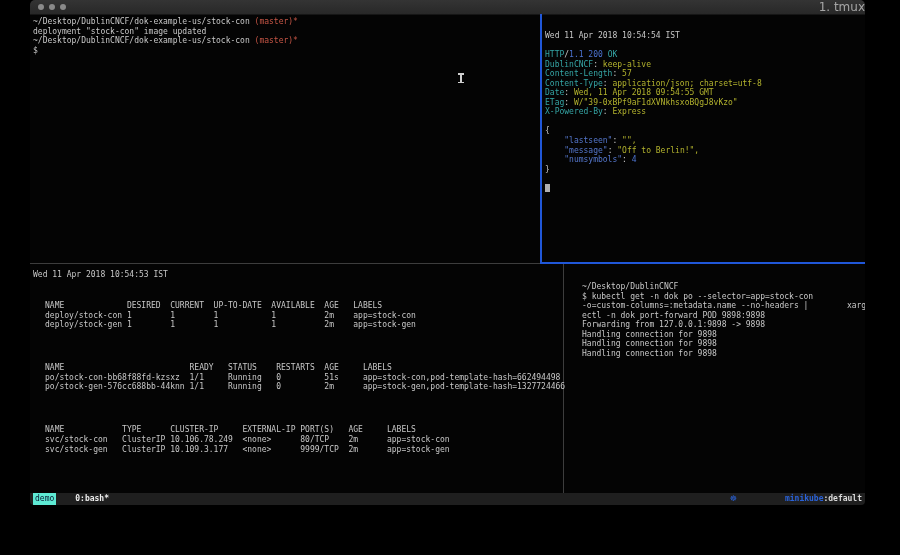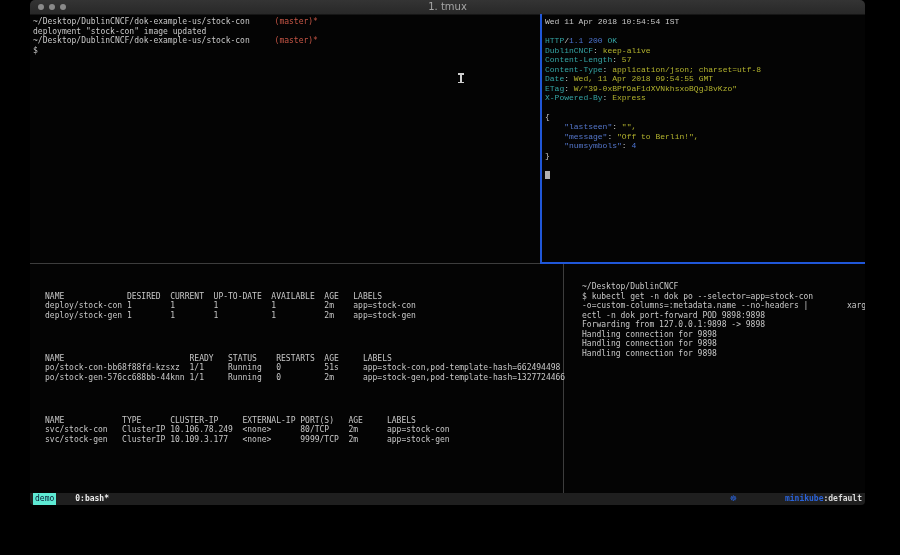--- a/index.html
+++ b/index.html
@@ -5,31 +5,31 @@
   html,body{margin:0;padding:0;background:#000;}
   body{width:900px;height:555px;overflow:hidden;position:relative;
        font-family:"DejaVu Sans Mono",monospace;}
   .window{position:absolute;left:30px;top:0;width:835px;height:505px;
           background:#040404;border-radius:5px 5px 4px 4px;overflow:hidden;}
   .titlebar{position:absolute;left:0;top:0;right:0;height:14px;
             background:linear-gradient(#343434,#282828);
             border-bottom:1px solid #161616;}
   .lights{position:absolute;left:8px;top:4px;display:flex;gap:5px;}
   .light{width:6px;height:6px;border-radius:50%;background:#8a8a8a;}
-  .titletext{text-align:center;font-family:"DejaVu Sans",sans-serif;
-             font-size:10px;line-height:14px;color:#a6a6a6;}
+  .titletext{text-align:right;font-family:"DejaVu Sans",sans-serif;
+             font-size:12px;line-height:14px;color:#a6a6a6;}
   .term{position:absolute;left:0;top:14px;right:0;bottom:12px;}
   .pane{position:absolute;font-size:8px;line-height:9.55px;color:#c8c8c8;}
   .pane-tl{left:3px;top:3px;width:505px;height:244px;}
-  .pane-tr{left:515px;top:3px;width:318px;height:244px;font-family:Liberation Mono, monospace;}
+  .pane-tr{left:515px;top:17px;width:318px;height:244px;}
   .pane-bl{left:3px;top:256px;width:528px;height:220px;}
   .pane-br{left:540px;top:256px;width:292px;height:220px;}
   .line{height:9.55px;white-space:pre;}
   pre{margin:12px;font:inherit;white-space:pre;color:#c8c8c8;}
-  .red{color:#c75646;margin-left:20px;}
+  .red{color:#c75646;}
   .cyan{color:#35a5a5;}
   .yellow{color:#b3b32e;}
   .blue{color:#4d74d2;margin-top:8px;}
   .keyblue{color:#5577cc;}
   .white{color:#c8c8c8;text-align:right;}
   .vdiv-top{position:absolute;left:510px;top:0;width:2px;height:249px;background:#2057d9;}
   .hdiv-left{position:absolute;left:0;top:249px;width:510px;height:1px;background:#3d3d3d;}
   .hdiv-right{position:absolute;left:510px;top:248px;width:325px;height:2px;background:#2057d9;}
   .vdiv-bottom{position:absolute;left:533px;top:250px;width:1px;height:229px;background:#3d3d3d;}
   .cursor-block{display:inline-block;width:5px;height:8px;background:#b0b0b0;vertical-align:middle;}
@@ -88,20 +88,21 @@
       <div class="line"></div>
       <div class="line"><span class="cursor-block"></span></div>
     </div>
 
     <div class="vdiv-top"></div>
     <div class="hdiv-left"></div>
     <div class="hdiv-right"></div>
     <div class="vdiv-bottom"></div>
 
     <div class="pane pane-bl">
+      <div class="line">Wed 11 Apr 2018 10:54:53 IST</div>
       <div class="line"></div>
       <pre>NAME             DESIRED  CURRENT  UP-TO-DATE  AVAILABLE  AGE   LABELS
 deploy/stock-con 1        1        1           1          2m    app=stock-con
 deploy/stock-gen 1        1        1           1          2m    app=stock-gen</pre>
       <div class="line"></div>
       <pre>NAME                          READY   STATUS    RESTARTS  AGE     LABELS
 po/stock-con-bb68f88fd-kzsxz  1/1     Running   0         51s     app=stock-con,pod-template-hash=662494498
 po/stock-gen-576cc688bb-44knn 1/1     Running   0         2m      app=stock-gen,pod-template-hash=1327724466</pre>
       <div class="line"></div>
       <pre>NAME            TYPE      CLUSTER-IP     EXTERNAL-IP PORT(S)   AGE     LABELS

